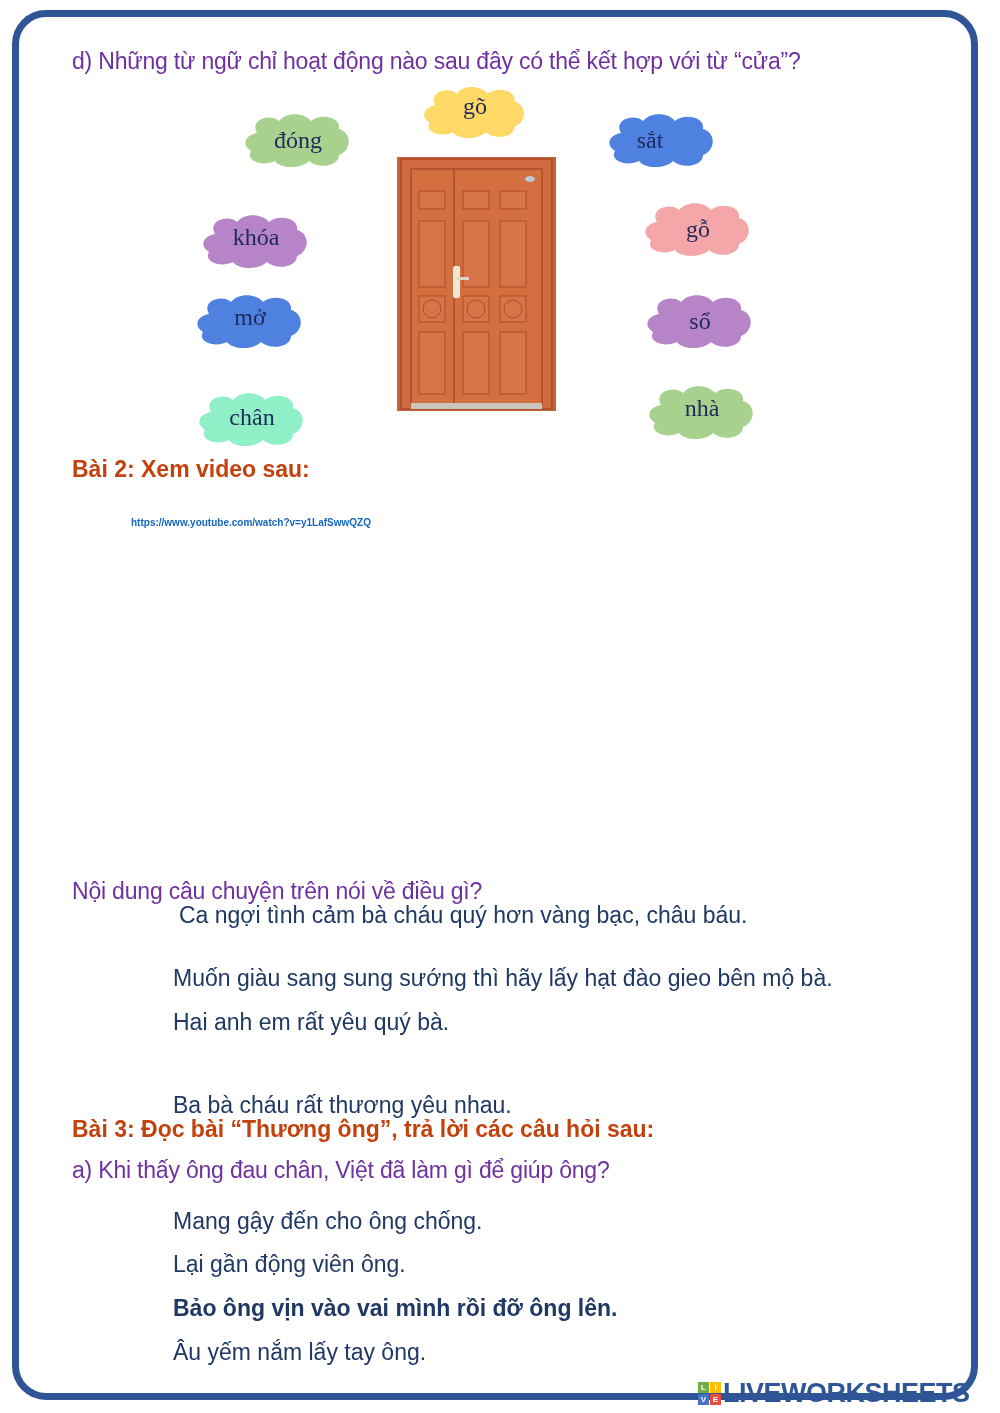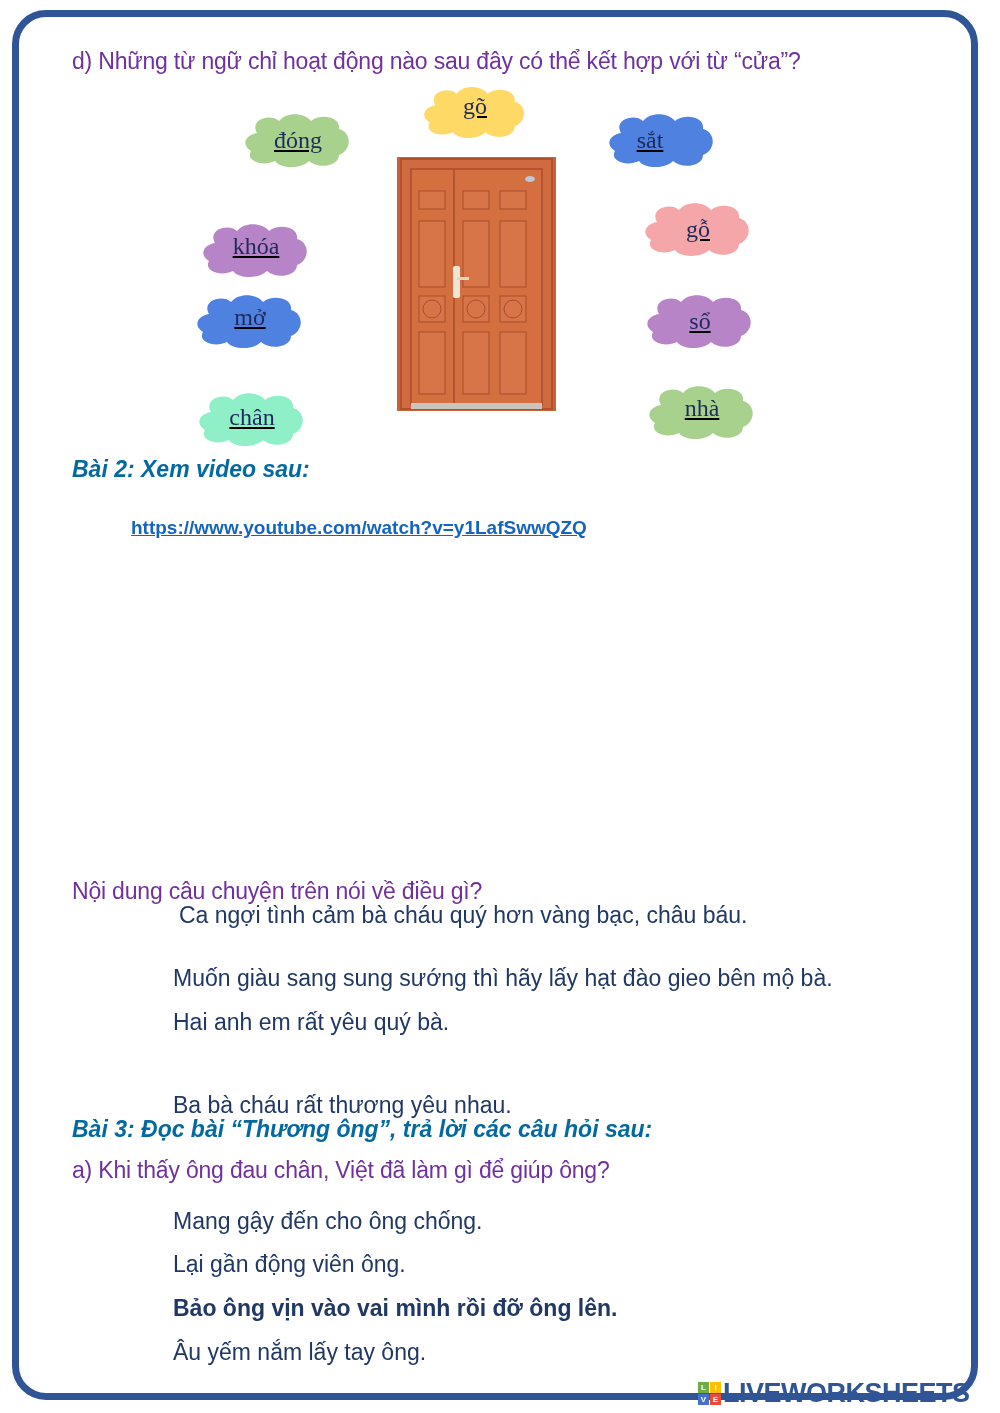--- a/index.html
+++ b/index.html
@@ -1,22 +1,22 @@
 <!DOCTYPE html>
 <html><head>
 <meta charset="utf-8">
 <style>
   html, body { margin:0; padding:0; background:#ffffff; }
   body { width:1000px; height:1413px; position:relative; overflow:hidden; font-family:"Liberation Sans", sans-serif; }
   .frame { position:absolute; left:12px; top:10px; width:952px; height:1376px; border:7px solid #2f5597; border-radius:34px; }
   .q-title { position:absolute; left:72px; font-size:23px; color:#7030a0; white-space:nowrap; letter-spacing:-0.2px; }
-  .heading { position:absolute; left:72px; font-size:23px; font-weight:bold; color:#0369a1; white-space:nowrap;font-style:italic; }
+  .heading { position:absolute; left:72px; font-size:23px; font-weight:bold; color:#c2410c; white-space:nowrap; }
   .option { position:absolute; left:173px; font-size:23px; color:#1f3864; white-space:nowrap; }
-  .link { position:absolute; left:131px; top:517px; font-size:19px; font-weight:bold; color:#1565c0; text-decoration:underline; white-space:nowrap; cursor:pointer; }
-  .cloud { position:absolute; display:flex; align-items:center; justify-content:center;text-decoration:underline; }
+  .link { position:absolute; left:131px; top:517px; font-size:10px; font-weight:bold; color:#1565c0; white-space:nowrap; cursor:pointer; }
+  .cloud { position:absolute; display:flex; align-items:center; justify-content:center; }
   .cloud svg { position:absolute; left:0; top:0; width:100%; height:100%; }
   .cloud span { position:relative; font-family:"Liberation Serif", serif; font-size:24px; color:#1f2a5a; cursor:pointer; }
   .door { position:absolute; left:397px; top:157px; width:159px; height:254px; }
   .logo { position:absolute; left:698px; top:1378px; height:30px; display:flex; align-items:center; }
   .logo .blocks { display:grid; grid-template-columns:11px 11px; grid-template-rows:11px 11px; gap:1px; margin-right:2px; }
   .logo .blocks div { font-size:8px; font-weight:bold; color:#fff; display:flex; align-items:center; justify-content:center; }
   .logo .text { font-family:"Liberation Sans", sans-serif; font-weight:bold; font-size:27px; color:#2f5597; letter-spacing:-0.5px;text-align:center; }
 </style>
 </head>
 <body>
@@ -36,21 +36,21 @@
       <path d="M14 22 C6 8 28 2 36 10 C44 0 62 2 68 10 C78 2 98 6 96 18 C110 22 108 40 96 44 C96 56 74 58 66 50 C58 58 38 58 32 50 C20 56 2 50 8 40 C-2 34 2 24 14 22 Z" fill="#ffd966"></path>
     </svg>
   <span style="top:-6px">gõ</span>
 </div>
 <div class="cloud" style="left:607px;top:111px;width:110px;height:58px;">
   <svg viewBox="0 0 110 58">
       <path d="M14 22 C6 8 28 2 36 10 C44 0 62 2 68 10 C78 2 98 6 96 18 C110 22 108 40 96 44 C96 56 74 58 66 50 C58 58 38 58 32 50 C20 56 2 50 8 40 C-2 34 2 24 14 22 Z" fill="#4f81e0"></path>
     </svg>
   <span style="left:-12px">sắt</span>
 </div>
-<div class="cloud" style="left:201px;top:221px;width:110px;height:58px;align-items:center;">
+<div class="cloud" style="left:201px;top:212px;width:110px;height:58px;align-items:center;">
   <svg viewBox="0 0 110 58">
       <path d="M14 22 C6 8 28 2 36 10 C44 0 62 2 68 10 C78 2 98 6 96 18 C110 22 108 40 96 44 C96 56 74 58 66 50 C58 58 38 58 32 50 C20 56 2 50 8 40 C-2 34 2 24 14 22 Z" fill="#b784c8"></path>
     </svg>
   <span style="top:-4px">khóa</span>
 </div>
 <div class="cloud" style="left:643px;top:200px;width:110px;height:58px;text-align:right;">
   <svg viewBox="0 0 110 58">
       <path d="M14 22 C6 8 28 2 36 10 C44 0 62 2 68 10 C78 2 98 6 96 18 C110 22 108 40 96 44 C96 56 74 58 66 50 C58 58 38 58 32 50 C20 56 2 50 8 40 C-2 34 2 24 14 22 Z" fill="#f4a6a8"></path>
     </svg>
   <span>gỗ</span>

